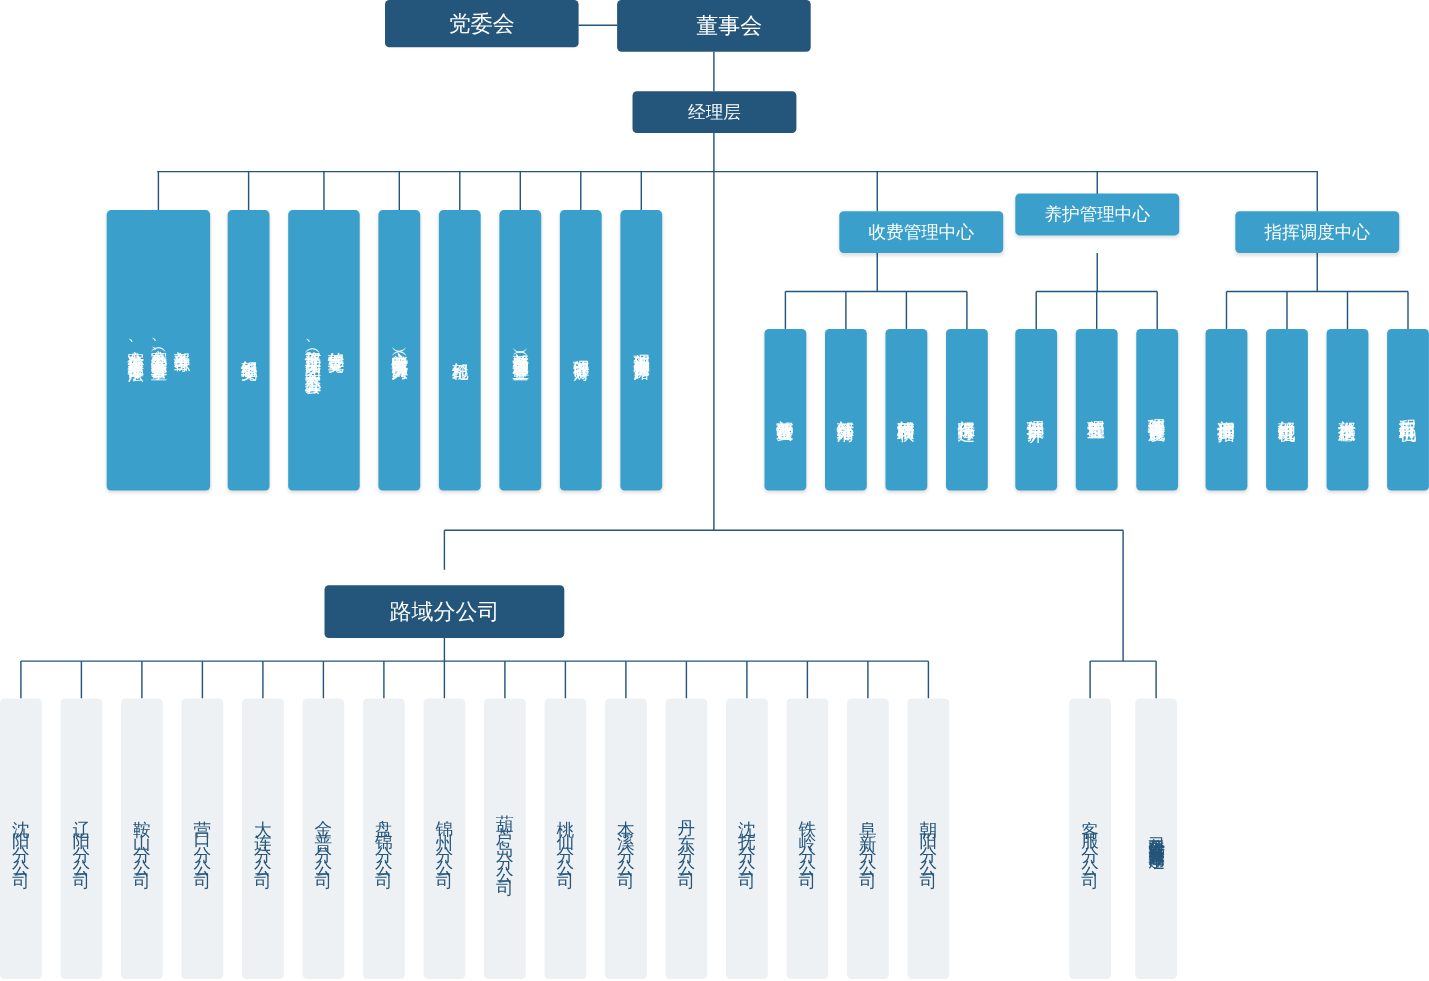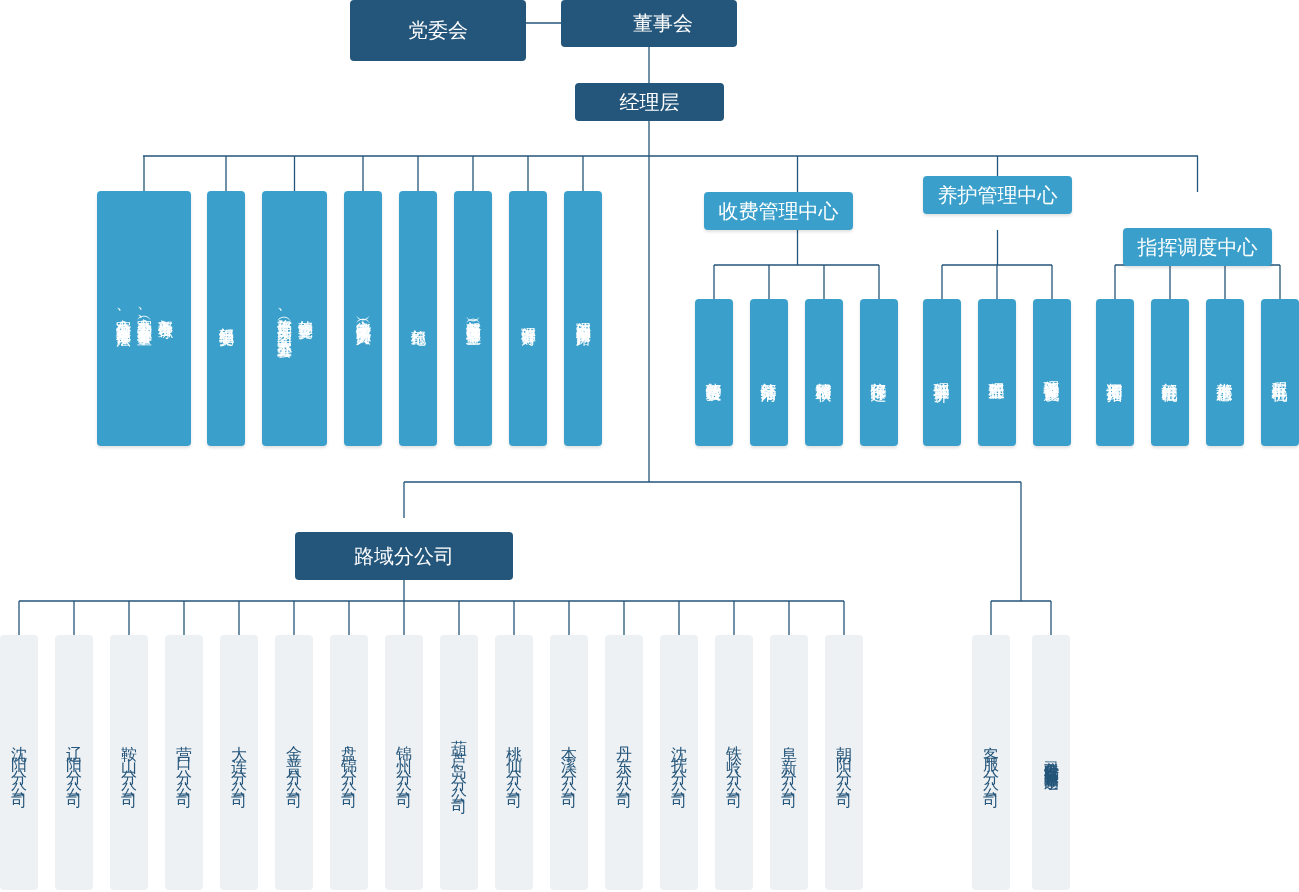--- a/index.html
+++ b/index.html
@@ -6,21 +6,21 @@
   body { width:1299px; height:892px; position:relative; overflow:hidden;
          font-family:"DejaVu Sans","Liberation Sans",sans-serif; }
   #lines { position:absolute; left:0; top:0; width:1299px; height:892px; }
   #lines line { stroke:#24557a; stroke-width:1.3; }
   .node { position:absolute; box-sizing:border-box; border-radius:4px;
           display:flex; align-items:center; justify-content:center; cursor:pointer; }
   .dark { background:#24557a; color:#ffffff; }
   .mid  { background:#3aa0cb; color:#ffffff; box-shadow:0 2px 3px rgba(0,0,0,0.12); }
   .light{ background:#eef1f4; color:#24557a; }
   .h { font-size:20px; }
-  .h.small { font-size:20px; }
+  .h.small { font-size:16px; }
   .v { writing-mode:vertical-rl; text-orientation:upright; font-size:16px; line-height:21px; letter-spacing:-1px; white-space:pre-line; }
   .v.wide { letter-spacing:12px; line-height:20px; font-size:16px; }
   .v.tight { font-size:15px; letter-spacing:-1px; }
 </style>
 </head>
 <body>
 
 <svg id="lines" xmlns="http://www.w3.org/2000/svg">
     <line x1="526" y1="23" x2="561" y2="23"></line>
     <line x1="649" y1="47" x2="649" y2="83"></line>
@@ -73,50 +73,50 @@
     <line x1="679" y1="601" x2="679" y2="635"></line>
     <line x1="734" y1="601" x2="734" y2="635"></line>
     <line x1="789" y1="601" x2="789" y2="635"></line>
     <line x1="844" y1="601" x2="844" y2="635"></line>
     <line x1="1021" y1="482" x2="1021" y2="601"></line>
     <line x1="991" y1="601" x2="1051" y2="601"></line>
     <line x1="991" y1="601" x2="991" y2="635"></line>
     <line x1="1051" y1="601" x2="1051" y2="635"></line>
   </svg>
 
-<div class="node dark h" style="left:350px;top:0;width:176px;height:61px;">党委会</div>
+<div class="node dark h" style="left:350px;top:0;width:176px;height:43px;">党委会</div>
 <div class="node dark h" style="left:561px;top:0;width:176px;height:47px;padding-left:28px;">董事会</div>
 <div class="node dark h small" style="left:575px;top:83px;width:149px;height:38px;">经理层</div>
 
 <div id="dept-row"></div>
 <div id="center-row"></div>
 <div class="node dark h" style="left:295px;top:532px;width:218px;height:48px;">路域分公司</div>
 <div id="branch-row"></div>
 
 <div class="node mid v tight" style="left: 97px; top: 191px; width: 94px; height: 255px;">综合事务部
 （党委办公室、董事会办公室、
 信访办公室、法律事务部）</div>
 <div class="node mid v tight" style="left: 207px; top: 191px; width: 38px; height: 255px;">党委组织部</div>
 <div class="node mid v tight" style="left: 262px; top: 191px; width: 65px; height: 255px;">党委宣传部
 （党群工作部、团委、工会办公室）</div>
 <div class="node mid v tight" style="left: 344px; top: 191px; width: 38px; height: 255px;">人力资源部（人才赋能中心）</div>
 <div class="node mid v tight" style="left: 399px; top: 191px; width: 38px; height: 255px;">纪检部</div>
 <div class="node mid v tight" style="left: 454px; top: 191px; width: 38px; height: 255px;">企业管理部（运行监督部）</div>
 <div class="node mid v tight" style="left: 509px; top: 191px; width: 38px; height: 255px;">财务管理部</div>
 <div class="node mid v tight" style="left: 564px; top: 191px; width: 38px; height: 255px;">路产保护与安全管理部</div>
-<div class="node mid h small" style="left: 704px; top: 192px; width: 149px; height: 38px;">收费管理中心</div>
+<div class="node mid h small" style="left: 763px; top: 192px; width: 149px; height: 38px;">收费管理中心</div>
 <div class="node mid v" style="left: 695px; top: 299px; width: 38px; height: 147px;">收费运营部</div>
 <div class="node mid v" style="left: 750px; top: 299px; width: 38px; height: 147px;">清分结算部</div>
 <div class="node mid v" style="left: 805px; top: 299px; width: 38px; height: 147px;">联网稽核部</div>
 <div class="node mid v" style="left: 860px; top: 299px; width: 38px; height: 147px;">运行保障部</div>
 <div class="node mid h small" style="left: 923px; top: 176px; width: 149px; height: 38px;">养护管理中心</div>
 <div class="node mid v" style="left: 923px; top: 299px; width: 38px; height: 147px;">养护管理部</div>
 <div class="node mid v" style="left: 978px; top: 299px; width: 38px; height: 147px;">工程管理部</div>
 <div class="node mid v" style="left: 1033px; top: 299px; width: 38px; height: 147px;">设施设备管理部</div>
-<div class="node mid h small" style="left: 1123px; top: 192px; width: 149px; height: 38px; margin-top: 36px;">指挥调度中心</div>
+<div class="node mid h small" style="left: 1123px; top: 192px; width: 149px; height: 38px;">指挥调度中心</div>
 <div class="node mid v" style="left: 1096px; top: 299px; width: 38px; height: 147px;">指挥调度部</div>
 <div class="node mid v" style="left: 1151px; top: 299px; width: 38px; height: 147px;">机电维护部</div>
 <div class="node mid v" style="left: 1206px; top: 299px; width: 38px; height: 147px;">信息技术部</div>
 <div class="node mid v" style="left: 1261px; top: 299px; width: 38px; height: 147px;">机电工程部</div>
 <div class="node light v wide" style="left: 0px; top: 635px; width: 38px; height: 255px;">沈阳分公司</div>
 <div class="node light v wide" style="left: 55px; top: 635px; width: 38px; height: 255px;">辽阳分公司</div>
 <div class="node light v wide" style="left: 110px; top: 635px; width: 38px; height: 255px;">鞍山分公司</div>
 <div class="node light v wide" style="left: 165px; top: 635px; width: 38px; height: 255px;">营口分公司</div>
 <div class="node light v wide" style="left: 220px; top: 635px; width: 38px; height: 255px;">大连分公司</div>
 <div class="node light v wide" style="left: 275px; top: 635px; width: 38px; height: 255px;">金普分公司</div>

